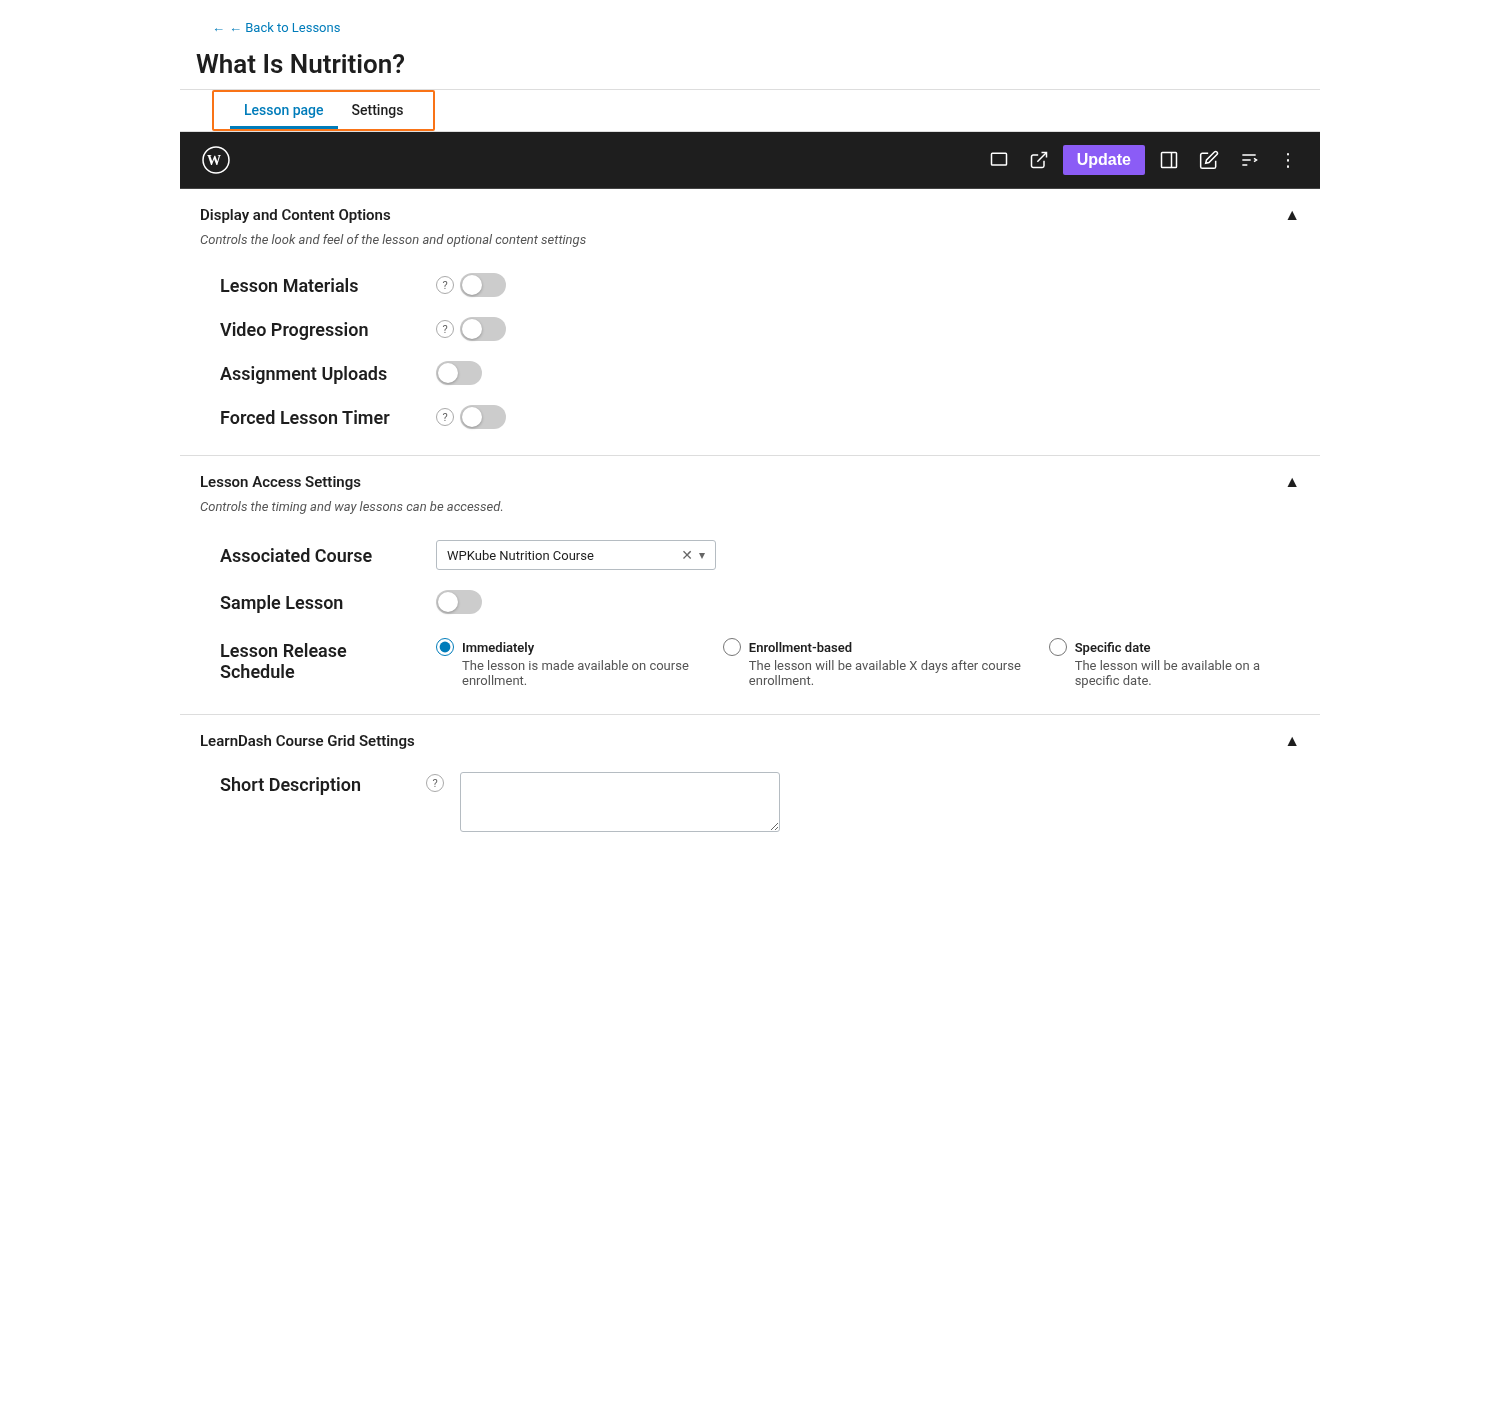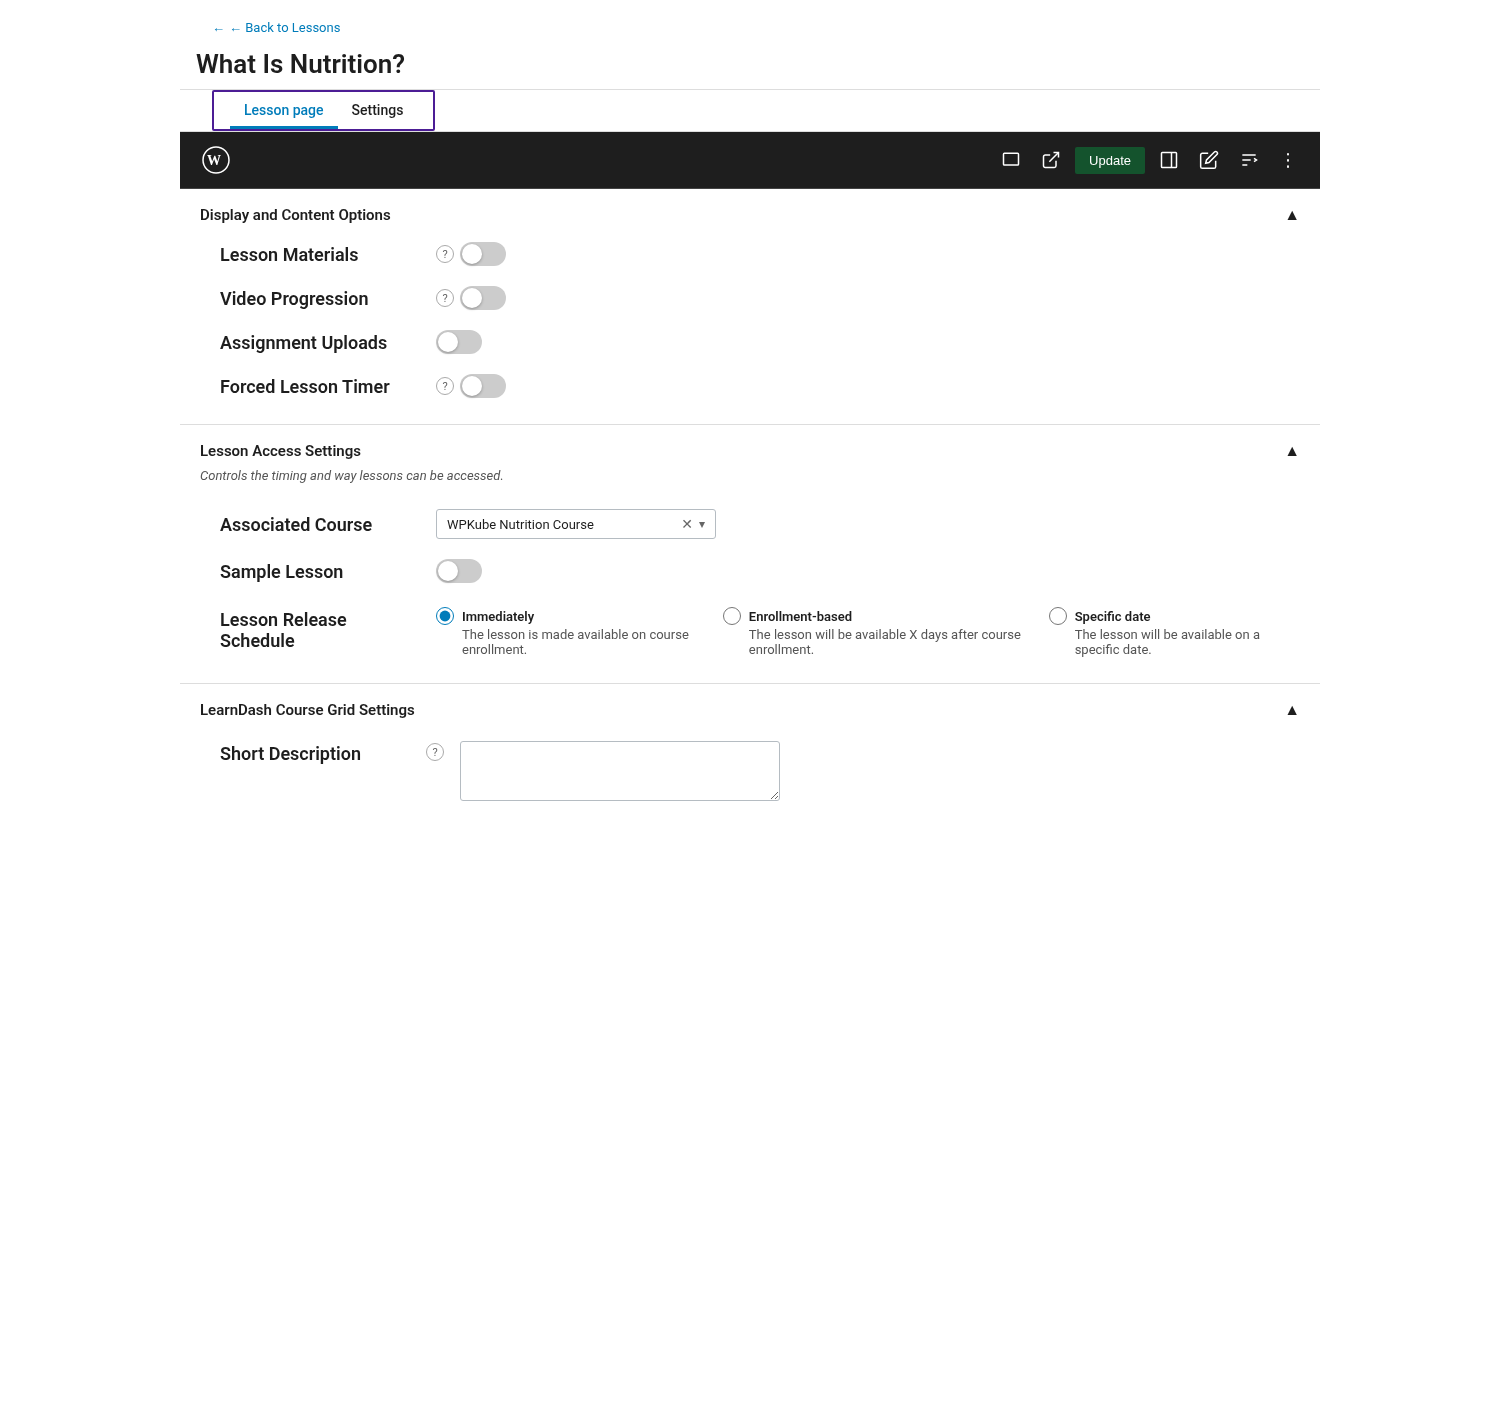--- a/index.html
+++ b/index.html
@@ -25,21 +25,21 @@
       font-weight: 600;
       padding: 4px 16px 10px;
       border-bottom: 1px solid #ddd;
       color: #1e1e1e;
     }
 
     .tab-bar {
       display: flex;
       align-items: flex-end;
       padding: 0 16px;
-      border: 2px solid #4c1d95;
+      border: 2px solid #f97316;
       border-radius: 2px;
       width: fit-content;
       margin: 0 16px;
       background: #fff;
     }
 
     .tab {
       padding: 10px 14px 8px;
       font-size: 14px;
       font-weight: 500;
@@ -92,26 +92,26 @@
       cursor: pointer;
       padding: 6px;
       color: #fff;
       display: flex;
       align-items: center;
       justify-content: center;
       border-radius: 2px;
     }
 
     .update-btn {
-      background: #14532d;
+      background: #8b5cf6;
       color: #fff;
       border: none;
       padding: 6px 14px;
-      font-size: 13px;
-      font-weight: 400;
+      font-size: 16px;
+      font-weight: 700;
       border-radius: 2px;
       cursor: pointer;
     }
 
     
     .settings-section {
       border-bottom: 1px solid #ddd;
       padding: 0;
     }
 
@@ -387,20 +387,21 @@
         <span style="color:#fff; font-size:18px; letter-spacing:1px;">⋮</span>
       </button>
     </div>
   </div>
 
   <div class="settings-section">
     <div class="section-header">
       <span class="section-title">Display and Content Options</span>
       <span class="section-toggle-arrow">▲</span>
     </div>
+    <p class="section-desc">Controls the look and feel of the lesson and optional content settings</p>
 
     <div class="section-body">
 
       <div class="settings-row">
         <span class="settings-label">Lesson Materials</span>
         <div class="row-with-help">
           <span class="help-icon">?</span>
           <label class="toggle">
             <input type="checkbox" style="">
             <div class="toggle-track off">

